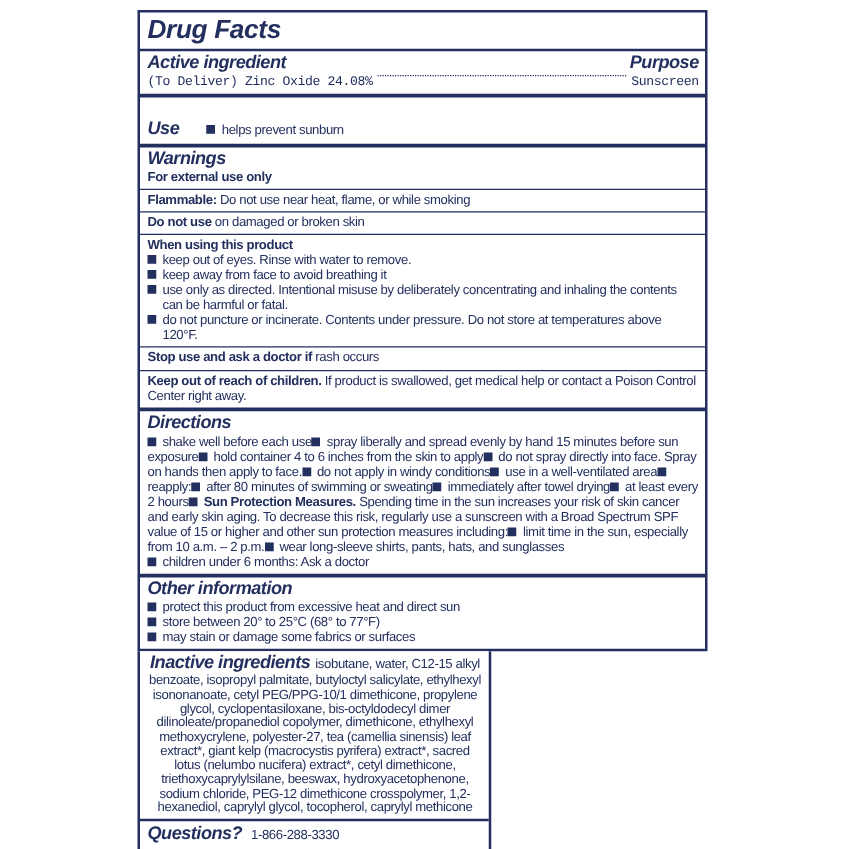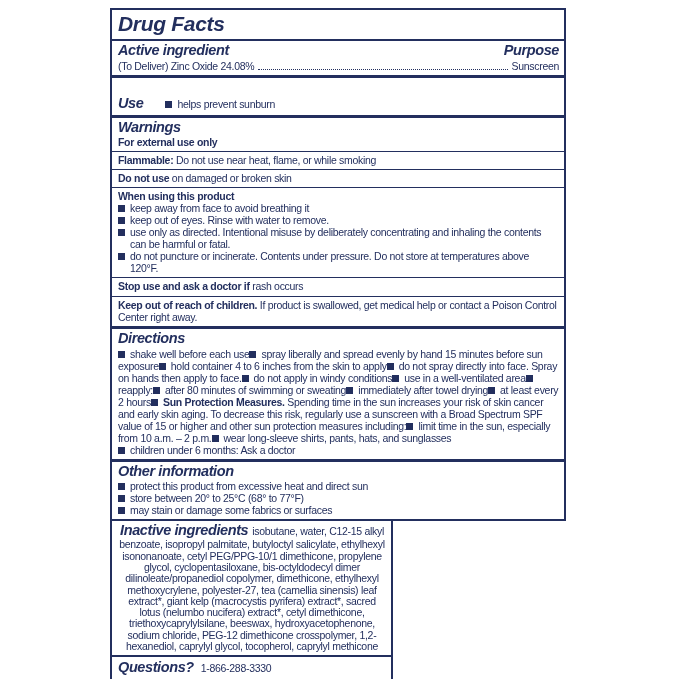--- a/index.html
+++ b/index.html
@@ -17,21 +17,21 @@
 
   .sec { padding:2px 5px 3px 6px; }
 
   .dftitle { font-size:21px; font-weight:bold; font-style:italic; letter-spacing:-0.3px; padding:2px 5px 3px 6px; }
   .h2 { font-size:14.5px; font-weight:bold; font-style:italic; letter-spacing:-0.4px; line-height:1.1; }
 
   .body-t { font-size:10.5px; letter-spacing:-0.3px; line-height:1.15; }
   .bold { font-weight:bold; }
 
   .ai-head { display:flex; justify-content:space-between; align-items:baseline; }
-  .ai-row { display:flex; align-items:flex-end; font-size:10.5px; letter-spacing:-0.3px; margin-top:1px; }
+  .ai-row { display:flex; align-items:flex-start; font-size:10.5px; letter-spacing:-0.3px; margin-top:1px;font-family:Liberation Mono, monospace; }
   .leader { flex:1; border-bottom:1.5px dotted #232f5e; margin:0 4px 2px 4px; height:1px; }
 
   .use-row { display:flex; align-items:baseline;margin-top:16px; }
   .use-row .h2 { margin-right:22px; }
 
   .sq { display:inline-block; width:7px; height:7px; background:#232f5e; margin-right:5px; }
   .b-line { padding-left:12px; text-indent:-12px; }
   .b-line .sq { text-indent:0; }
 
   .flowp { margin-top:1px; }
@@ -87,22 +87,22 @@
       </div>
       <div class="hair"></div>
 
       <div class="sec body-t">
         <span class="bold">Do not use</span><span> on damaged or broken skin</span>
       </div>
       <div class="hair"></div>
 
       <div class="sec body-t">
         <div class="bold">When using this product</div>
+        <div class="b-line"><span class="sq"></span><span>keep out of eyes.  Rinse with water to remove.</span></div>
         <div class="b-line"><span class="sq"></span><span>keep away from face to avoid breathing it</span></div>
-        <div class="b-line"><span class="sq"></span><span>keep out of eyes.  Rinse with water to remove.</span></div>
         <div class="b-line"><span class="sq"></span><span>use only as directed.  Intentional misuse by deliberately concentrating and inhaling the contents can be harmful or fatal.</span></div>
         <div class="b-line"><span class="sq"></span><span>do not puncture or incinerate.  Contents under pressure.  Do not store at temperatures above 120°F.</span></div>
       </div>
       <div class="hair"></div>
 
       <div class="sec body-t">
         <span class="bold">Stop use and ask a doctor if</span><span> rash occurs</span>
       </div>
       <div class="hair"></div>
 

